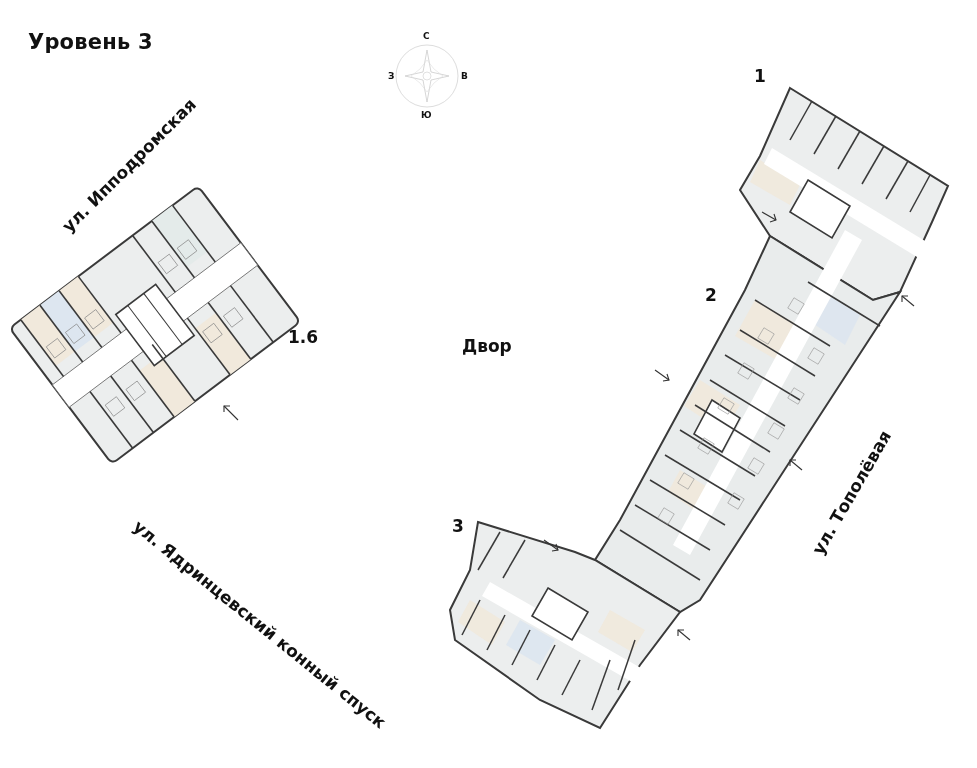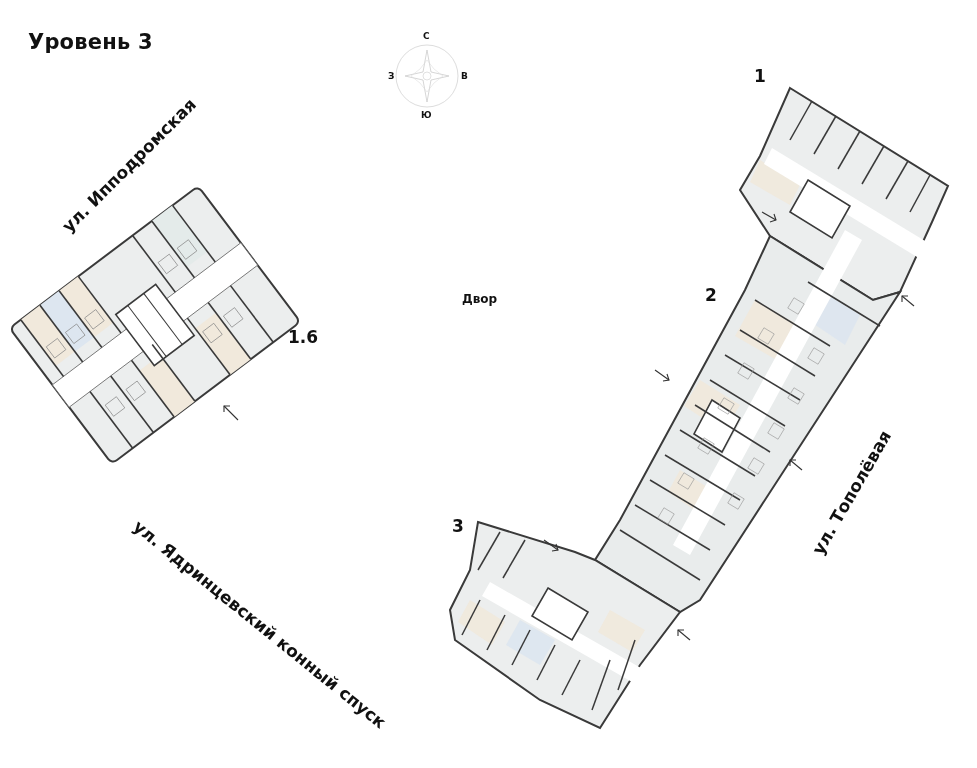--- a/index.html
+++ b/index.html
@@ -2,21 +2,21 @@
 <html><head>
 <meta charset="utf-8">
 <style>
   html, body { margin:0; padding:0; background:#ffffff; }
   body { width:977px; height:768px; position:relative; overflow:hidden;
          font-family:"DejaVu Sans", "Liberation Sans", sans-serif; color:#111; }
   .title { position:absolute; left:28px; top:30px; font-size:21px; font-weight:bold; letter-spacing:0.2px; }
   .label { position:absolute; font-weight:bold; color:#111; white-space:nowrap; }
   .section-num { font-size:17px; }
   .street { font-size:17px; transform-origin:left top; }
-  .yard { font-size:12px; }
+  .yard { font-size:17px;margin-top:44px; }
   svg.plan { position:absolute; left:0; top:0; }
 </style>
 </head>
 <body>
 
 <div class="title">Уровень 3</div>
 
 <svg class="plan" width="977" height="768">
   <defs>
     <pattern id="hatch" width="6" height="6" patternUnits="userSpaceOnUse">

